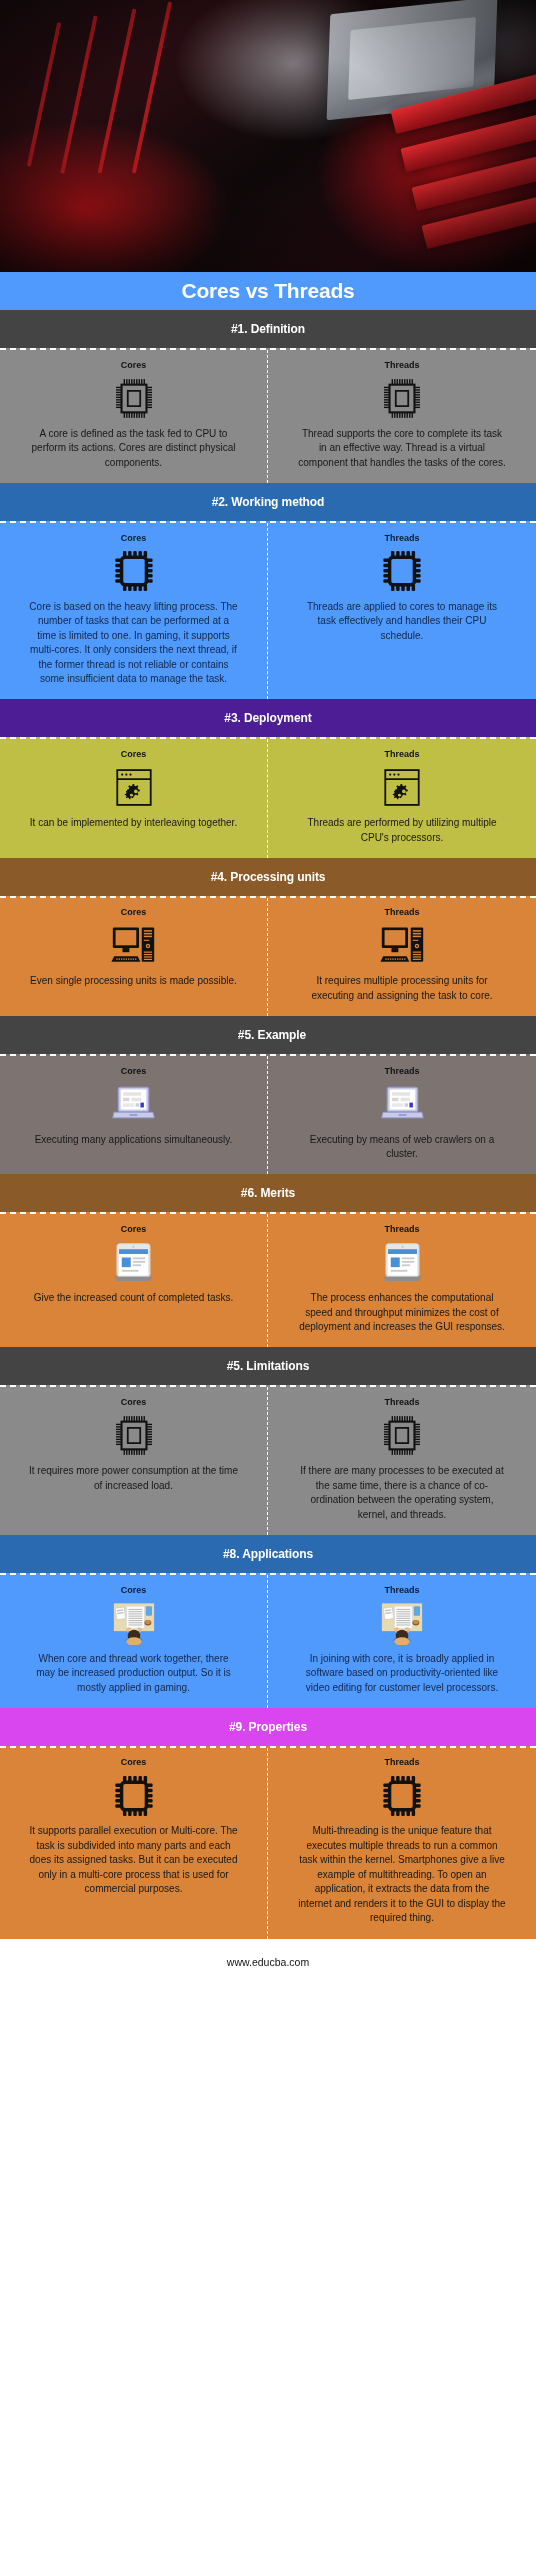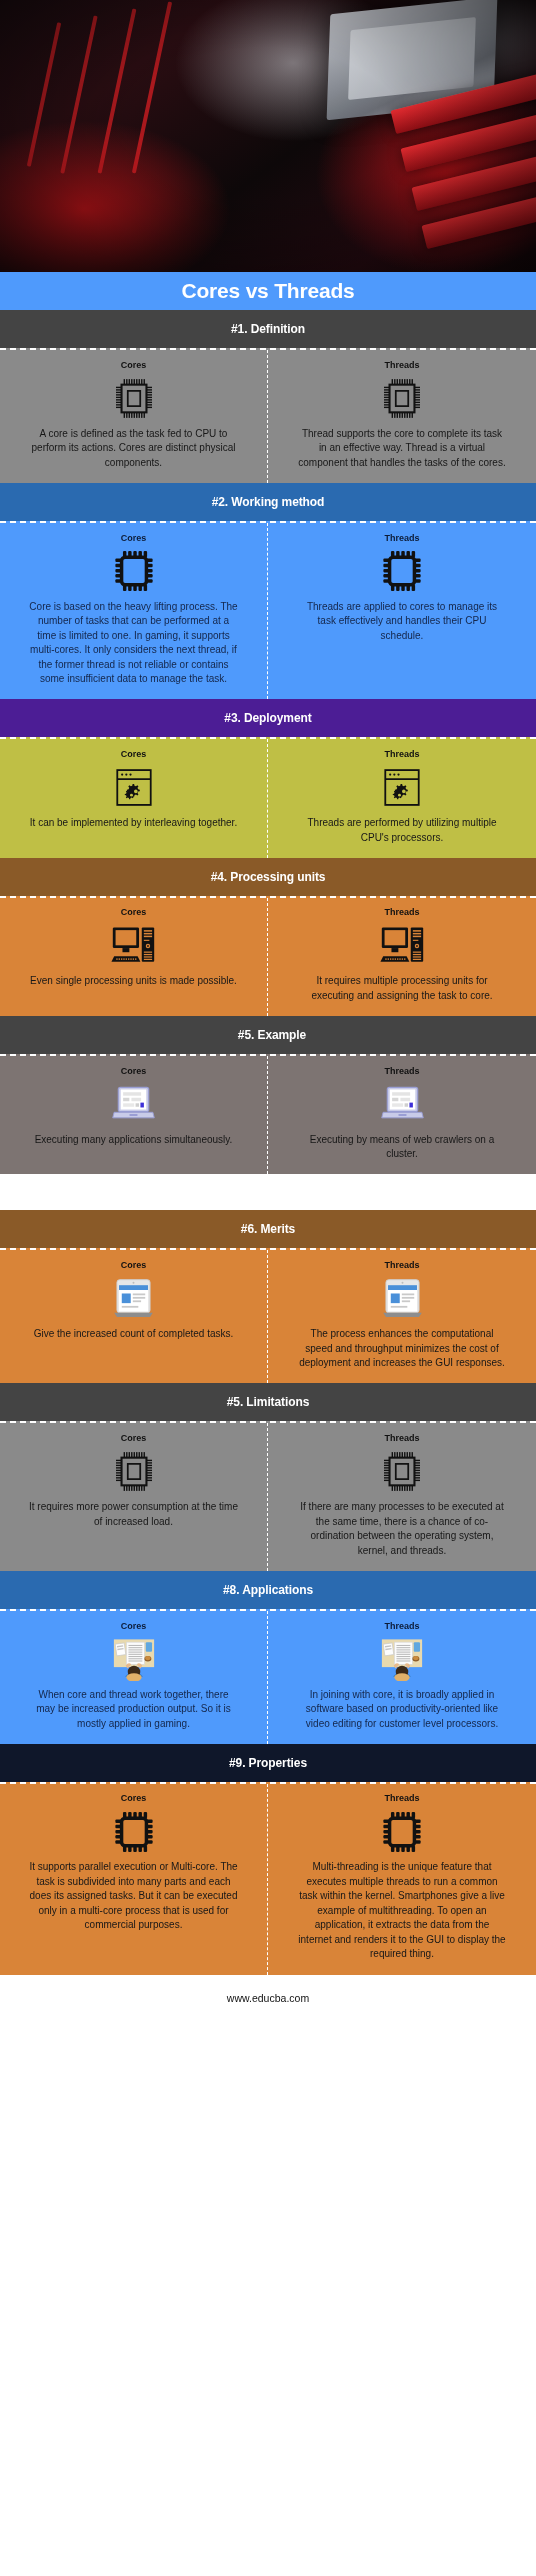--- a/index.html
+++ b/index.html
@@ -485,21 +485,21 @@
         <rect x="41" y="24" width="5" height="7" fill="#3d2fd8"></rect>
         <path d="M3 38 h56 l2 8 H1 z" fill="#c8cbe8" stroke="#9a9ed4" stroke-width="1.4"></path>
         <rect x="25" y="40.5" width="12" height="3" rx="1.2" fill="#9a9ed4"></rect>
       </svg>
             </div>
             <div class="col-text">Executing by means of web crawlers on a cluster.</div>
           </div>
         </div>
       </div>
       <div>
-        <div class="sec-header" style="background: rgb(138, 90, 40); margin-top: 36px;">
+        <div class="sec-header" style="background: rgb(138, 90, 40);">
           <h2>#6. Merits</h2>
         </div>
         <div class="sec-body" style="background: rgb(217, 132, 56);">
           <div class="col left">
             <div class="col-title">Cores</div>
             <div class="icon-wrap">
               <svg width="39" height="40" viewBox="0 0 56 58">
         <rect x="4" y="1" width="48" height="48" rx="4" fill="#e7e7e7" stroke="#cfcfcf" stroke-width="1.4"></rect>
         <circle cx="28" cy="5.5" r="1.4" fill="#bdbdbd"></circle>
         <rect x="7" y="9" width="42" height="7" fill="#4a90d9"></rect>
@@ -700,21 +700,21 @@
         <path d="M45 40 q-4 -6 -8 -2 l5 6 z" fill="#e8b98a"></path>
         <ellipse cx="33" cy="49" rx="9" ry="9" fill="#3d2a18"></ellipse>
         <ellipse cx="33" cy="57" rx="11" ry="6" fill="#e0b06a"></ellipse>
       </svg>
             </div>
             <div class="col-text">In joining with core, it is broadly applied in software based on productivity-oriented like video editing for customer level processors.</div>
           </div>
         </div>
       </div>
       <div>
-        <div class="sec-header" style="background: #0f172a; text-align: right;">
+        <div class="sec-header" style="background: #d946ef; text-align: right;">
           <h2>#9. Properties</h2>
         </div>
         <div class="sec-body" style="background: rgb(217, 132, 56);">
           <div class="col left">
             <div class="col-title">Cores</div>
             <div class="icon-wrap">
               <svg width="38" height="40" viewBox="0 0 54 58">
         <g fill="#111111">
           <rect x="11" y="0" width="5" height="9" rx="1.5"></rect>
                   <rect x="18.5" y="0" width="5" height="9" rx="1.5"></rect>

